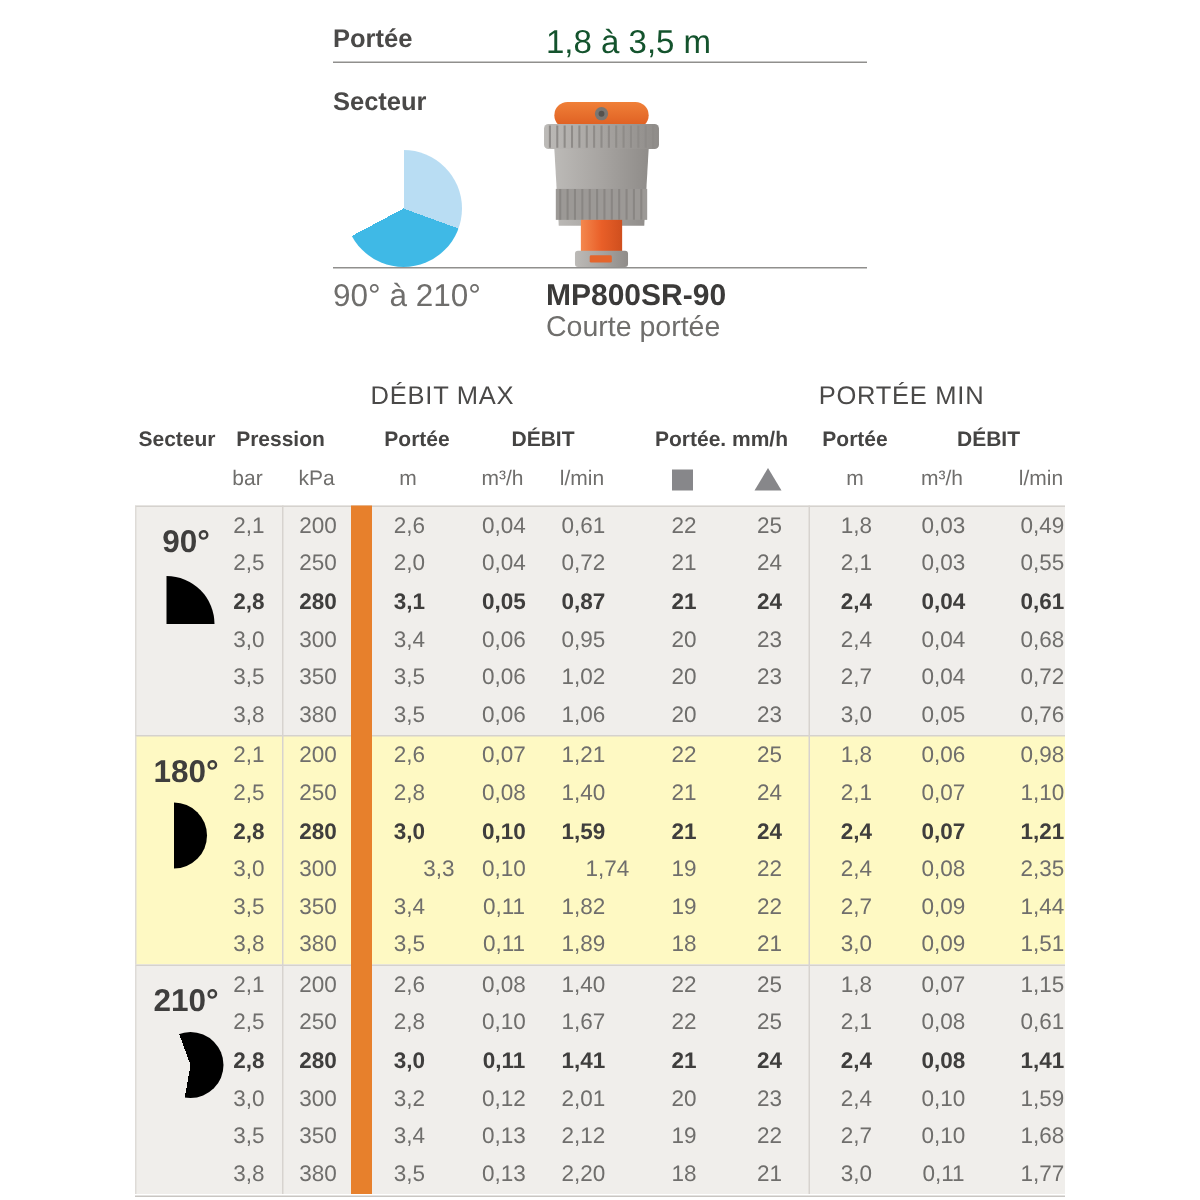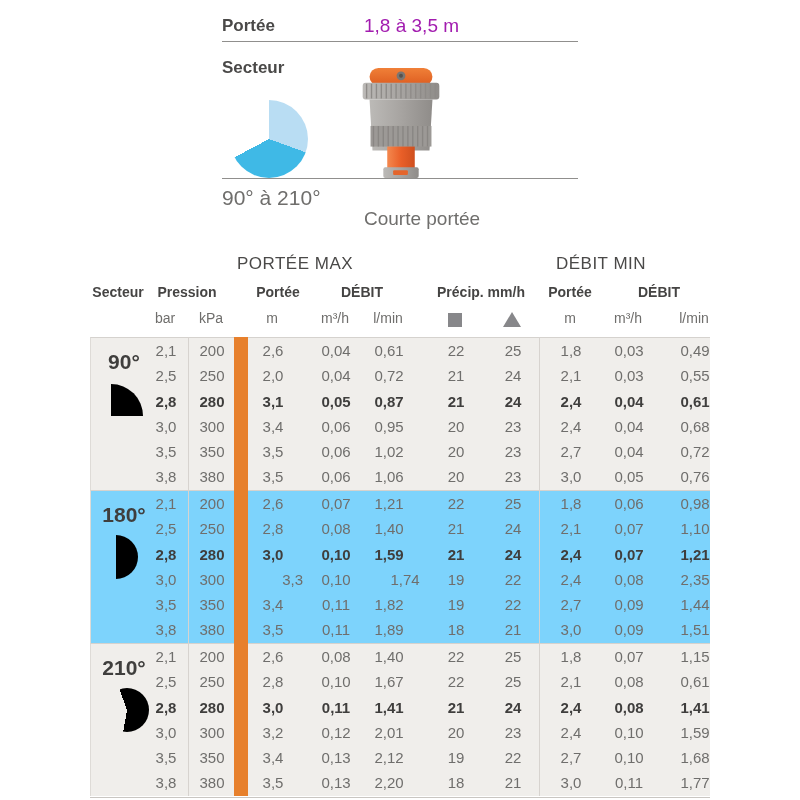--- a/index.html
+++ b/index.html
@@ -1,42 +1,42 @@
 <!DOCTYPE html>
 <html><head>
 <meta charset="utf-8">
 <style>
   html,body{margin:0;padding:0;background:#fff;}
   .page{position:relative;width:800px;height:800px;background:#fff;overflow:hidden;
         font-family:"Liberation Sans","DejaVu Sans",sans-serif;color:#3f3e3d;}
   .abs{position:absolute;}
   
   .hlabel{font-size:17px;font-weight:bold;color:#4a4948;}
-  .hvalue{font-size:19px;color:#a21caf;}
+  .hvalue{font-size:22px;color:#14532d;}
   .hline{height:1px;background:#908f8d;}
   .caption-left{font-size:21px;color:#6f6e6c;}
   .model{font-size:20px;font-weight:bold;color:#3b3a39;}
   .subtitle{font-size:19px;color:#6f6e6c;}
   .pie-header{width:78px;height:78px;border-radius:50%;
     background:conic-gradient(from 0deg,#b9ddf3 0 110deg,#3fb9e6 110deg 242deg,rgba(255,255,255,0) 242deg 360deg);}
   
   .spec-table{position:absolute;left:90px;top:252px;width:620px;height:546px;}
   .gtitle{position:absolute;top:2px;width:200px;text-align:center;font-size:17px;
           color:#4a4948;letter-spacing:.5px;}
   .chead{position:absolute;top:32px;font-size:14px;font-weight:bold;color:#454443;
          width:100px;text-align:center;}
   .unit{position:absolute;top:58px;font-size:14px;color:#6f6e6c;width:60px;text-align:center;}
   .sq-icon{position:absolute;width:14px;height:14px;background:#87878a;}
   .tri-icon{position:absolute;width:0;height:0;border-left:9px solid transparent;
             border-right:9px solid transparent;border-bottom:15px solid #87878a;}
   .tbody{position:absolute;left:0;top:85px;width:620px;height:460px;border-bottom:1px solid #c9c6c2;}
   .tsection{position:relative;width:620px;height:153px;box-sizing:border-box;
             border-top:1px solid #d5d2ce;border-left:1px solid #dedbd7;}
   .sec-gray{background:#f0eeeb;}
-  .sec-white{background:#7dd3fc;}
+  .sec-white{background:#fef9c3;}
   .seclabel{position:absolute;left:2px;top:12px;width:62px;text-align:center;
             font-size:21px;font-weight:bold;color:#3f3e3d;}
   .secicon{position:absolute;}
   .pie-90{left:20px;top:46px;width:32px;height:32px;background:#000;border-radius:0 100% 0 0;}
   .pie-180{left:25px;top:44px;width:22px;height:44px;background:#000;border-radius:0 100% 100% 0 / 0 50% 50% 0;}
   .pie-210{left:14px;top:44px;width:44px;height:44px;border-radius:50%;
     background:conic-gradient(from -20deg,#000 0 210deg,rgba(255,255,255,0) 210deg 360deg);}
   .rows{position:absolute;left:0;top:0;width:620px;height:152px;}
   .t-row{position:relative;height:25.3px;line-height:25.3px;font-size:15px;color:#6f6e6c;}
   .t-row.bold{font-weight:bold;color:#3f3e3d;}
@@ -83,32 +83,33 @@
     <rect x="14" y="61" width="62" height="21" fill="#9c9996"></rect>
     <path d="M17 61 v21 M22 61 v21 M27 61 v21 M32 61 v21 M37 61 v21 M42 61 v21 M47 61 v21 M52 61 v21 M57 61 v21 M62 61 v21 M67 61 v21 M72 61 v21" stroke="#898683" stroke-width="1.4" fill="none"></path>
     <rect x="31" y="82" width="28" height="24" fill="url(#gStem)"></rect>
     <rect x="27" y="103" width="36" height="11" rx="2" fill="url(#gBody)"></rect>
     <rect x="37" y="106" width="15" height="5" rx="1" fill="#e4652c"></rect>
   </svg>
 
   <div class="abs hline" style="left:222px;top:178px;width:356px;"></div>
 
   <span class="abs caption-left" style="left:222px;top:186px;">90° à 210°</span>
+  <span class="abs model" style="left:364px;top:186px;">MP800SR-90</span>
   <span class="abs subtitle" style="left:364px;top:208px;">Courte portée</span>
 
   <section class="spec-table">
 
-    <div class="gtitle" style="left:105px;">PORTÉE MAX</div>
-    <div class="gtitle" style="left:411px;">DÉBIT MIN</div>
+    <div class="gtitle" style="left:105px;">DÉBIT MAX</div>
+    <div class="gtitle" style="left:411px;">PORTÉE MIN</div>
 
     <div class="chead" style="left:-22px;">Secteur</div>
     <div class="chead" style="left:47px;">Pression</div>
     <div class="chead" style="left:138px;">Portée</div>
     <div class="chead" style="left:222px;">DÉBIT</div>
-    <div class="chead" style="left:331px;width:120px;">Précip. mm/h</div>
+    <div class="chead" style="left:331px;width:120px;">Portée. mm/h</div>
     <div class="chead" style="left:430px;">Portée</div>
     <div class="chead" style="left:519px;">DÉBIT</div>
 
     <div class="unit" style="left:45px;">bar</div>
     <div class="unit" style="left:91px;">kPa</div>
     <div class="unit" style="left:152px;">m</div>
     <div class="unit" style="left:215px;">m³/h</div>
     <div class="unit" style="left:268px;">l/min</div>
     <div class="sq-icon" style="left:358px;top:61px;"></div>
     <div class="tri-icon" style="left:413px;top:60px;"></div>

